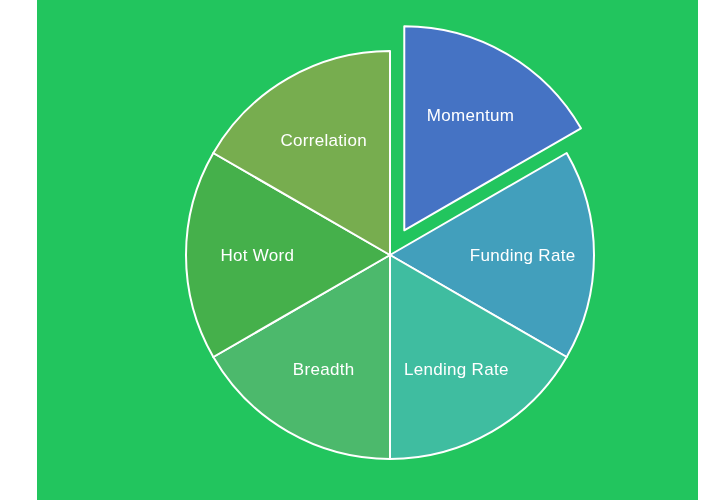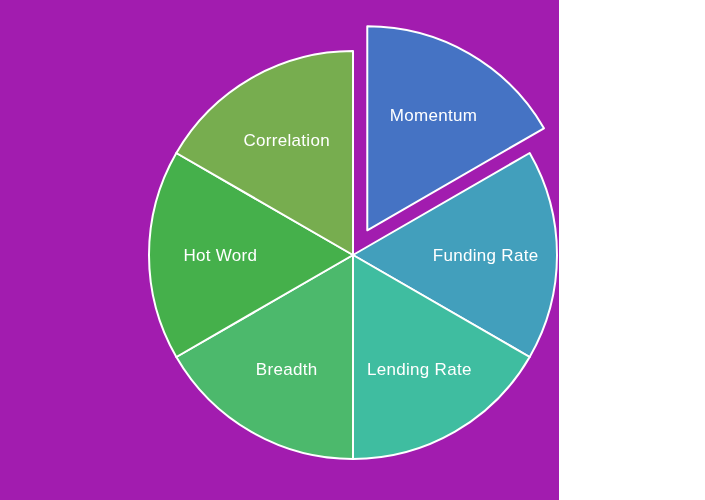--- a/index.html
+++ b/index.html
@@ -3,24 +3,25 @@
 <meta charset="utf-8">
 <style>
   html, body {
     margin: 0;
     padding: 0;
     background: #ffffff;
     font-family: "Liberation Sans", sans-serif;
   }
   .canvas {
     position: relative;
-    width: 559px;
+    width: 661px;
     height: 500px;
-    background: #a21caf;
+    background: #22c55e;
     overflow: hidden;
+    margin-left: 37px;
   }
   svg.pie {
     display: block;
     width: 705px;
     height: 500px;
   }
   .slice-label {
     font-family: "Liberation Sans", sans-serif;
     font-size: 17px;
     font-weight: 400;

